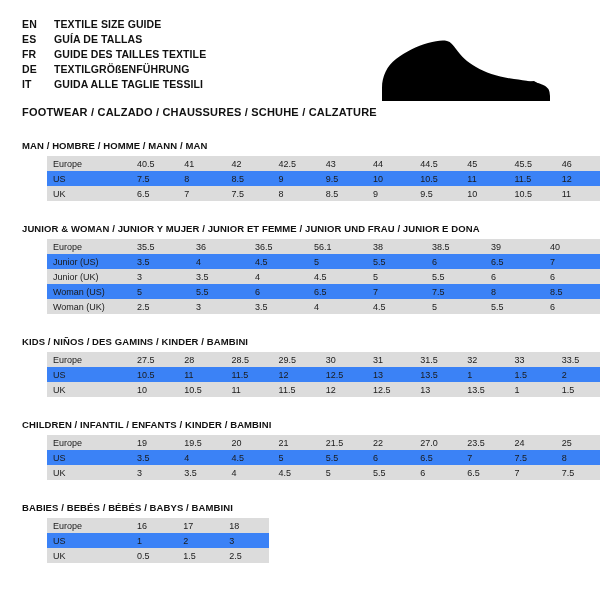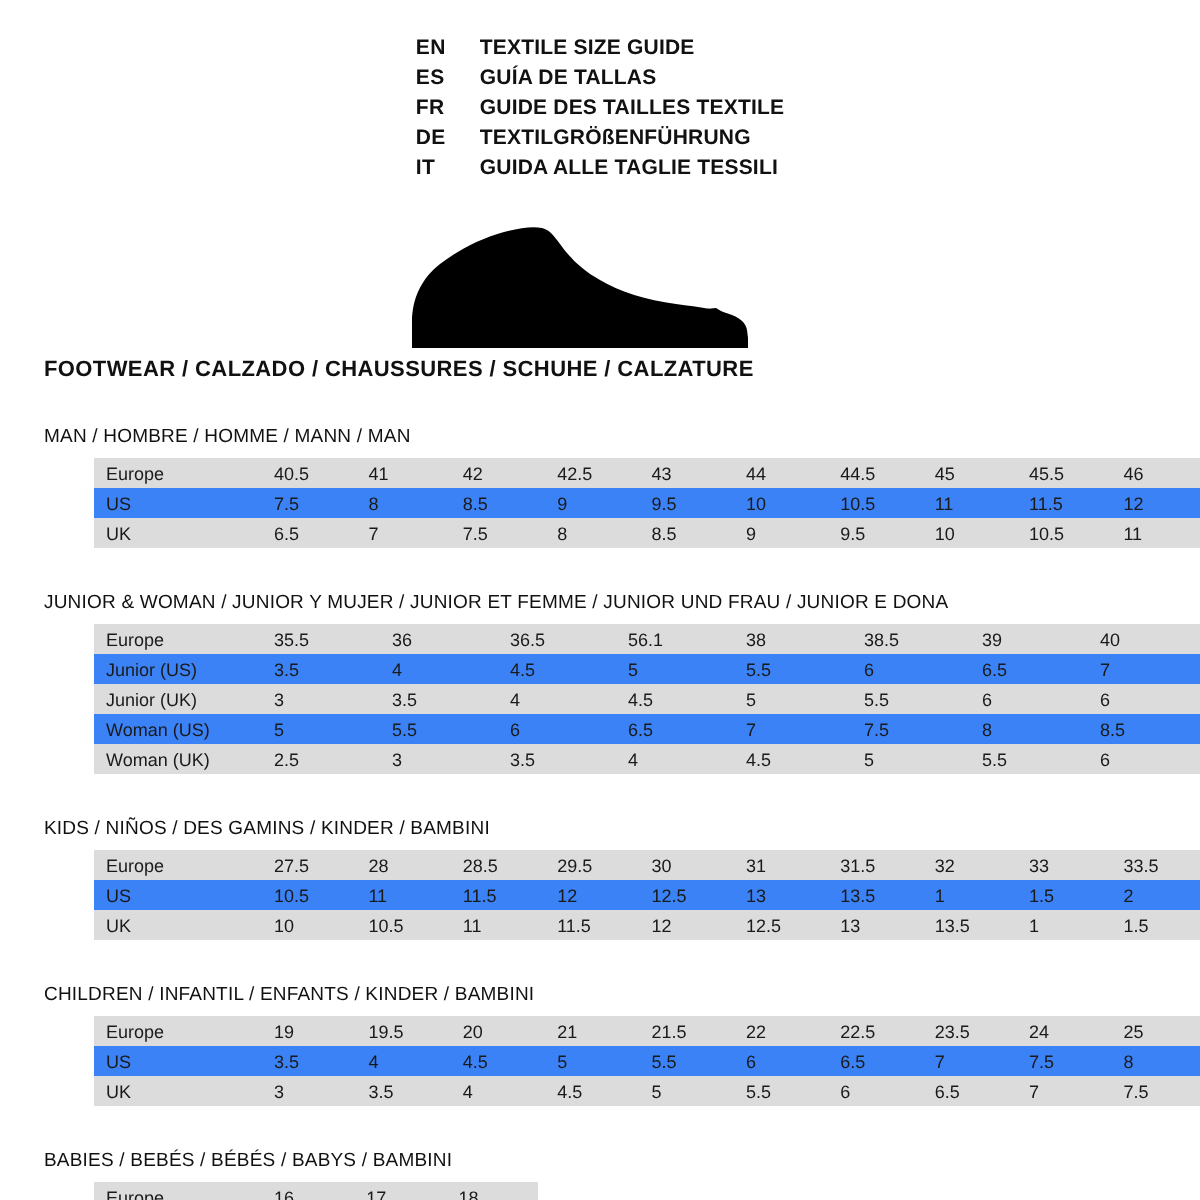--- a/index.html
+++ b/index.html
@@ -18,23 +18,22 @@
     position: relative;
     width: 600px;
     height: 600px;
     box-sizing: border-box;
     padding: 18px 22px 0 22px;
   }
 
   
   .header {
     display: flex;
-    align-items: center;
+    align-items: flex-start;
     justify-content: space-between;
-    flex-direction: column;
   }
   .lang-block {
     display: flex;
     flex-direction: column;
     gap: 2px;
     font-size: 10.5px;
     line-height: 13px;
   }
   .lang-row {
     display: flex;
@@ -61,21 +60,21 @@
     font-weight: bold;
     letter-spacing: 0.2px;
   }
 
   
   .group {
     margin-top: 22px;
   }
   .group-title {
     font-size: 9.5px;
-    font-weight: normal;
+    font-weight: bold;
     letter-spacing: 0.1px;
     margin-bottom: 5px;
   }
   table {
     border-collapse: collapse;
     width: 100%;
     table-layout: fixed;
     font-size: 9px;
     margin-left: 25px;
   }
@@ -299,21 +298,21 @@
         <table>
           <tbody>
             <tr class="shaded">
               <td class="rowlabel">Europe</td>
               <td>19</td>
               <td>19.5</td>
               <td>20</td>
               <td>21</td>
               <td>21.5</td>
               <td>22</td>
-              <td>22.5</td>
+              <td>27.0</td>
               <td>23.5</td>
               <td>24</td>
               <td>25</td>
             </tr>
             <tr class="plain">
               <td class="rowlabel">US</td>
               <td>3.5</td>
               <td>4</td>
               <td>4.5</td>
               <td>5</td>

